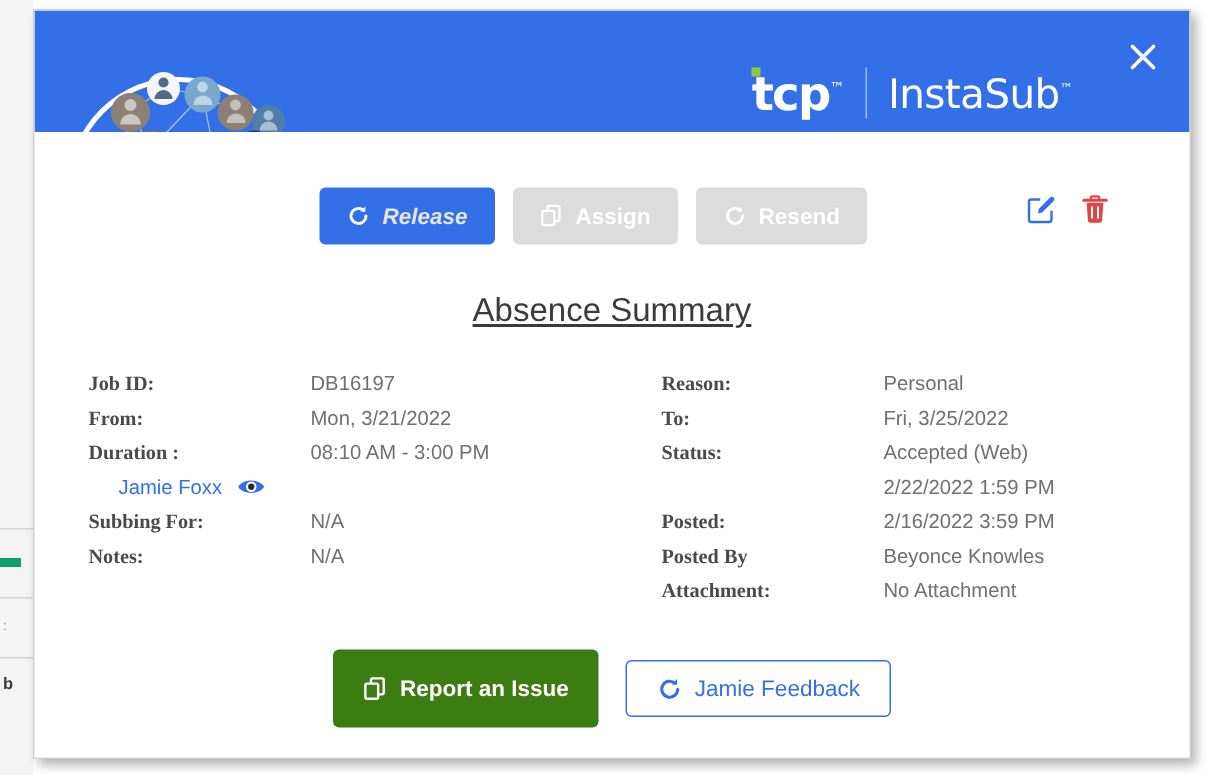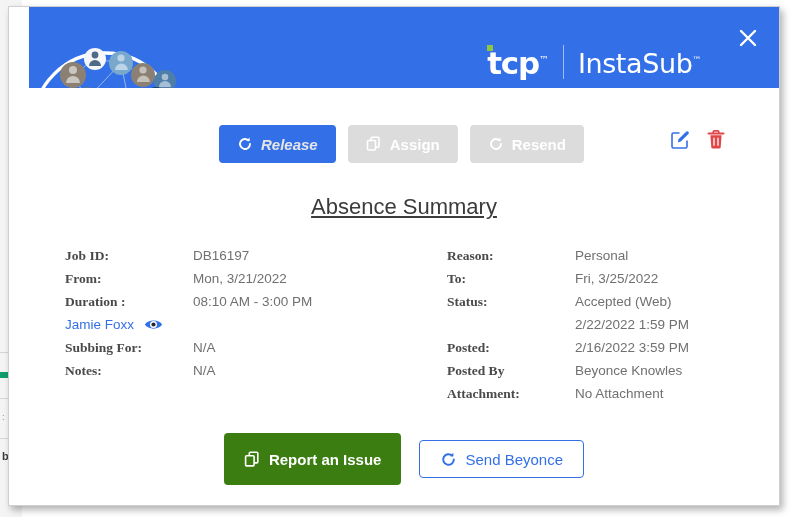--- a/index.html
+++ b/index.html
@@ -62,30 +62,29 @@
     font-size: 11px;
     color: #3a3a3a;
     font-weight: bold;
     font-family: "Liberation Sans", sans-serif;
     white-space: nowrap;
   }
 
   
   .modal {
     position: absolute;
-    left: 8px;
+    left: 22px;
     top: 6px;
     width: 772px;
     height: 500px;
     background: #ffffff;
     border: 1px solid #cfcfcf;
     box-shadow: 3px 4px 7px rgba(0,0,0,0.30);
     box-sizing: border-box;
     overflow: hidden;
-    padding-left: 20px;
   }
 
   
   .modal-header {
     position: relative;
     height: 81px;
     background: #3370e8;
     overflow: visible;
   }
   .logo-wrap {
@@ -257,20 +256,21 @@
     white-space: nowrap;
   }
   .dvalue {
     font-size: 13.5px;
     color: #707070;
     font-family: "Liberation Sans", sans-serif;
     white-space: nowrap;
     display: flex;
     align-items: center;
     gap: 10px;
+    margin-left: 20px;
   }
   .dvalue-link {
     color: #3370e8;
     text-decoration: none;
     cursor: pointer;
   }
   .eye-icon { cursor: pointer; display: inline-flex; }
 
   
   .footer-row {
@@ -543,19 +543,19 @@
             <rect x="1.5" y="4.5" width="8" height="9.5" rx="1" stroke="#ffffff" stroke-width="1.5" fill="none"></rect>
             <path d="M5 4.5 L5 2.2 a1 1 0 0 1 1 -1 h6 a1 1 0 0 1 1 1 v8 a1 1 0 0 1 -1 1 h-2.5" stroke="#ffffff" stroke-width="1.5" fill="none"></path>
           </svg>
           <span>Report an Issue</span>
         </button>
         <button class="btn btn-feedback">
           <svg width="17" height="17" viewBox="0 0 16 16">
             <path d="M13 8 A5 5 0 1 1 11.4 4.3" stroke="#3370e8" stroke-width="1.9" fill="none" stroke-linecap="round"></path>
             <path d="M12.6 1.6 L12.6 5.0 L9.2 5.0 Z" fill="#3370e8"></path>
           </svg>
-          <span>Send Beyonce</span>
+          <span>Jamie Feedback</span>
         </button>
       </div>
 
     </div>
   </div>
 </div>
 
 </body></html>

